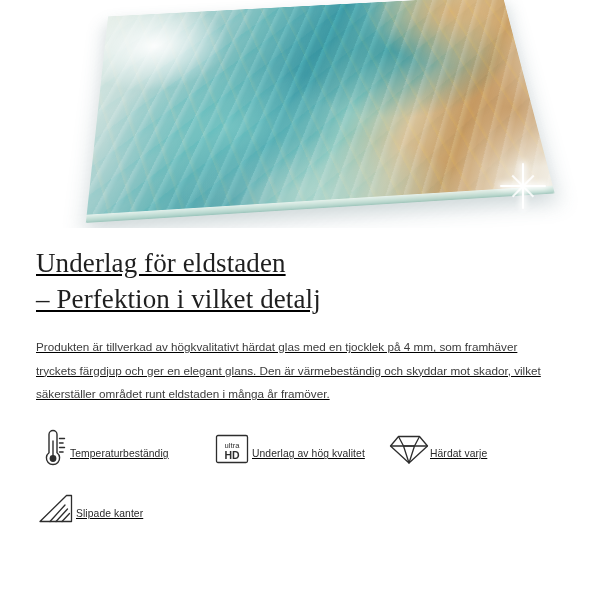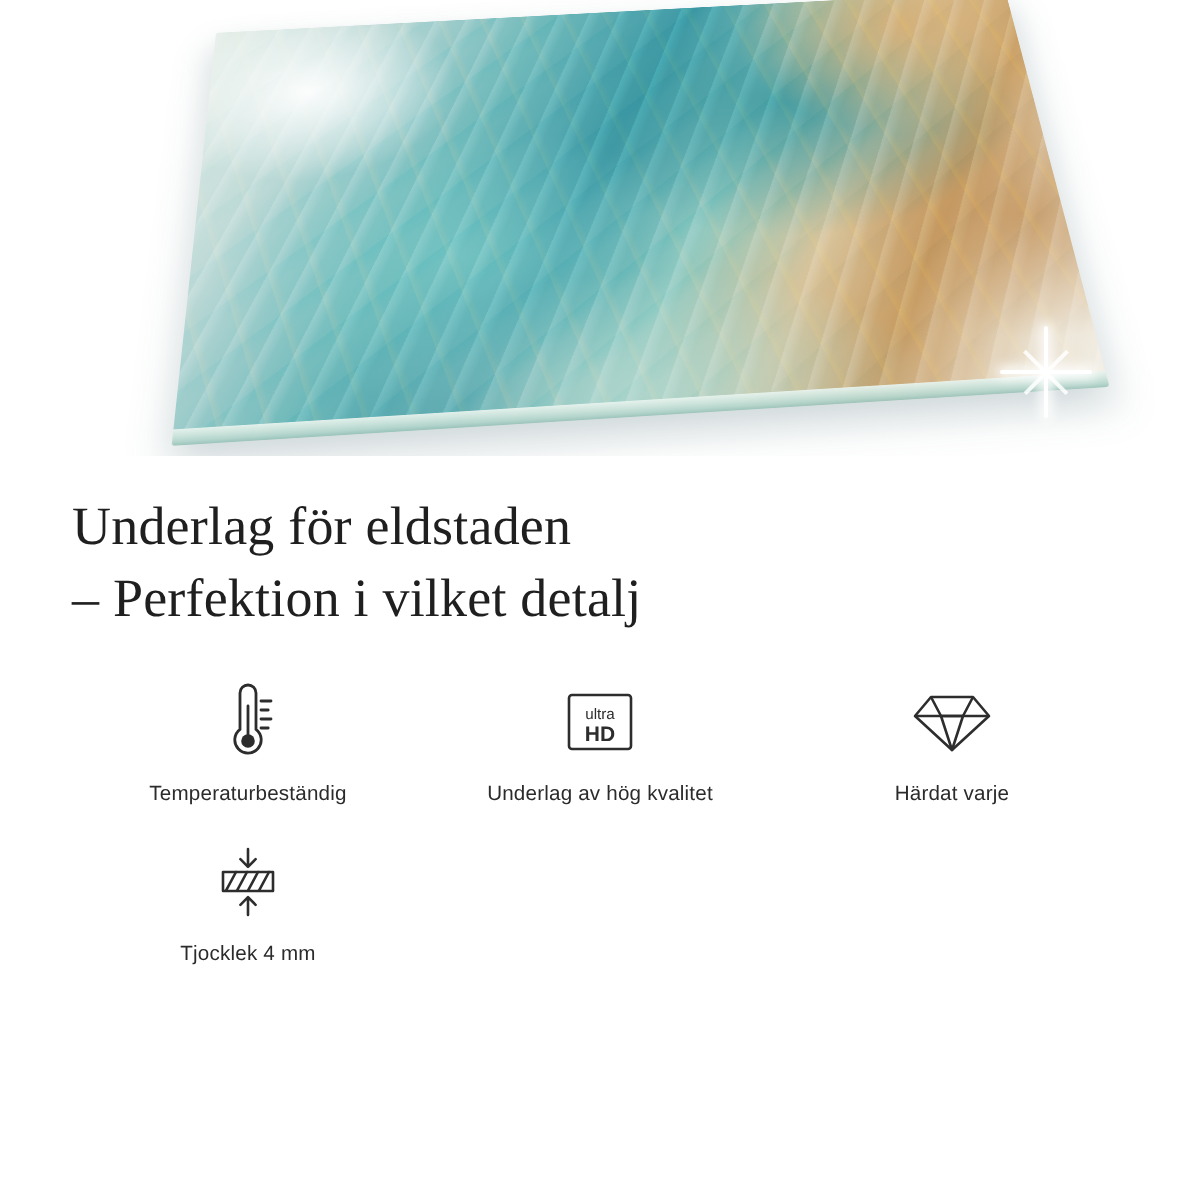--- a/index.html
+++ b/index.html
@@ -11,20 +11,21 @@
     height: 600px;
     background: #ffffff;
     font-family: "Liberation Sans", sans-serif;
     overflow: hidden;
   }
   .page {
     position: relative;
     width: 600px;
     height: 496px;
     background: #ffffff;
+    text-decoration: underline;
   }
 
   
   .hero {
     position: relative;
     width: 600px;
     height: 228px;
     overflow: hidden;
     background: #ffffff;
   }
@@ -141,21 +142,21 @@
   
   .features {
     margin-top: 22px;
     display: grid;
     grid-template-columns: repeat(3, 1fr);
     row-gap: 16px;
     column-gap: 0;
   }
   .feature {
     display: flex;
-    flex-direction: column;
+    flex-direction: row;
     align-items: center;
     justify-content: flex-start;
     text-align: center;
   }
   .feature-icon {
     height: 44px;
     display: flex;
     align-items: center;
     justify-content: center;
     color: #2d2d2d;
@@ -184,20 +185,21 @@
     </div>
   </div>
 
   <div class="content">
 
     <h1 class="headline">
       <span class="line">Underlag för eldstaden</span>
       <span class="line">– Perfektion i vilket detalj</span>
     </h1>
 
+    <p class="body-copy">Produkten är tillverkad av högkvalitativt härdat glas med en tjocklek på 4 mm, som framhäver tryckets färgdjup och ger en elegant glans. Den är värmebeständig och skyddar mot skador, vilket säkerställer området runt eldstaden i många år framöver.</p>
 
     <div class="features">
 
       <div class="feature">
         <div class="feature-icon">
           <svg width="34" height="42" viewBox="0 0 34 42" fill="none" stroke="#2d2d2d" stroke-width="1.4" stroke-linecap="round">
             <path d="M13 6.5a4 4 0 0 1 8 0v18.2a6.6 6.6 0 1 1-8 0z"></path>
             <circle cx="17" cy="30.5" r="3.4" fill="#2d2d2d" stroke="none"></circle>
             <path d="M17 27.5V13"></path>
             <path d="M23.5 10.5h5M23.5 15h3.6M23.5 19.5h5M23.5 24h3.6"></path>
@@ -223,28 +225,28 @@
           <svg width="42" height="38" viewBox="0 0 42 38" fill="none" stroke="#2d2d2d" stroke-width="1.3" stroke-linejoin="round">
             <path d="M10.5 6.5h21l8 9.5L21 33 2.5 16z"></path>
             <path d="M2.5 16h37"></path>
             <path d="M10.5 6.5 15.5 16 21 33 26.5 16l5-9.5"></path>
             <path d="M15.5 16h11"></path>
           </svg>
         </div>
         <div class="feature-label">Härdat varje</div>
       </div>
 
-
-      <div class="feature">
-        <div class="feature-icon">
-          <svg width="40" height="40" viewBox="0 0 40 40" fill="none" stroke="#2d2d2d" stroke-width="1.3" stroke-linecap="round" stroke-linejoin="round">
-            <path d="M20 3.5v8.5M16.2 8.6 20 12.4 23.8 8.6"></path>
-            <rect x="7.5" y="15" width="25" height="9.5" stroke="#2d2d2d"></rect>
-            <path d="M9 24.3 L14 15M14.5 24.3 L19.5 15M20 24.3 L25 15M25.5 24.3 L30.5 15"></path>
-            <path d="M20 36.5V28M16.2 31.4 20 27.6 23.8 31.4"></path>
-          </svg>
-        </div>
-        <div class="feature-label">Tjocklek 4 mm</div>
-      </div>
+      <div class="feature">
+        <div class="feature-icon">
+          <svg width="40" height="34" viewBox="0 0 40 34" fill="none" stroke="#2d2d2d" stroke-width="1.3" stroke-linecap="round" stroke-linejoin="round">
+            <path d="M4 29.5 L30.5 3.5 L35.5 3.5 L35.5 29.5 Z"></path>
+            <path d="M14 29.5 L29 13"></path>
+            <path d="M20 29.5 L31.5 17"></path>
+            <path d="M26 29.5 L33.5 21.5"></path>
+          </svg>
+        </div>
+        <div class="feature-label">Slipade kanter</div>
+      </div>
+
 
     </div>
   </div>
 </div>
 
 </body></html>

